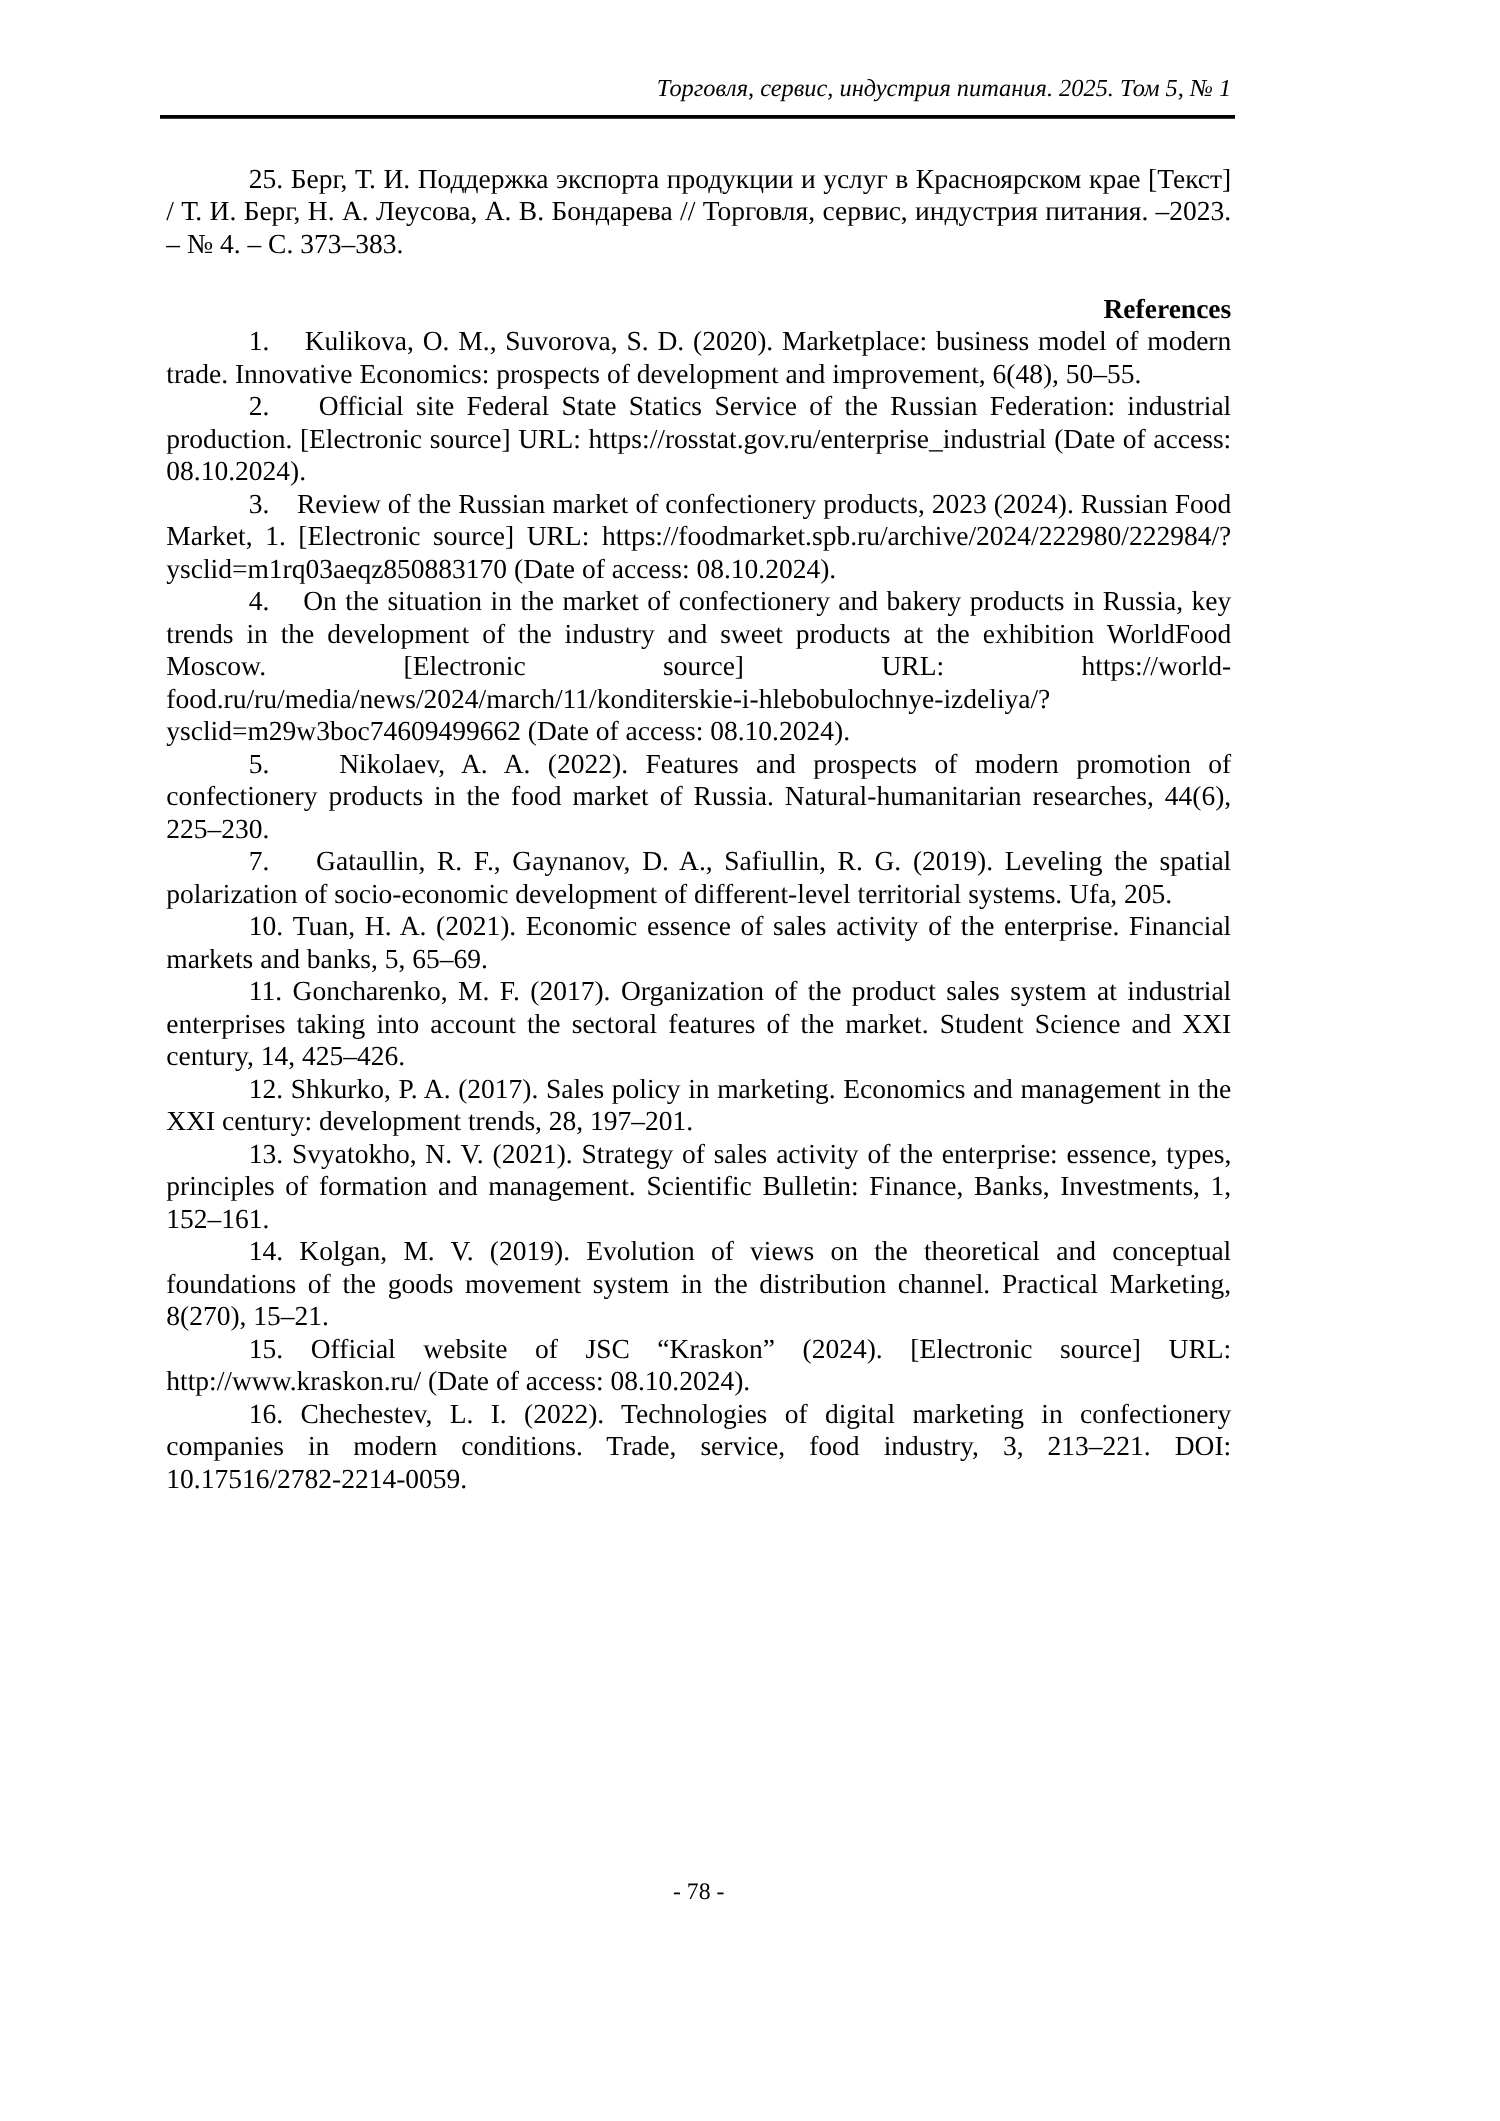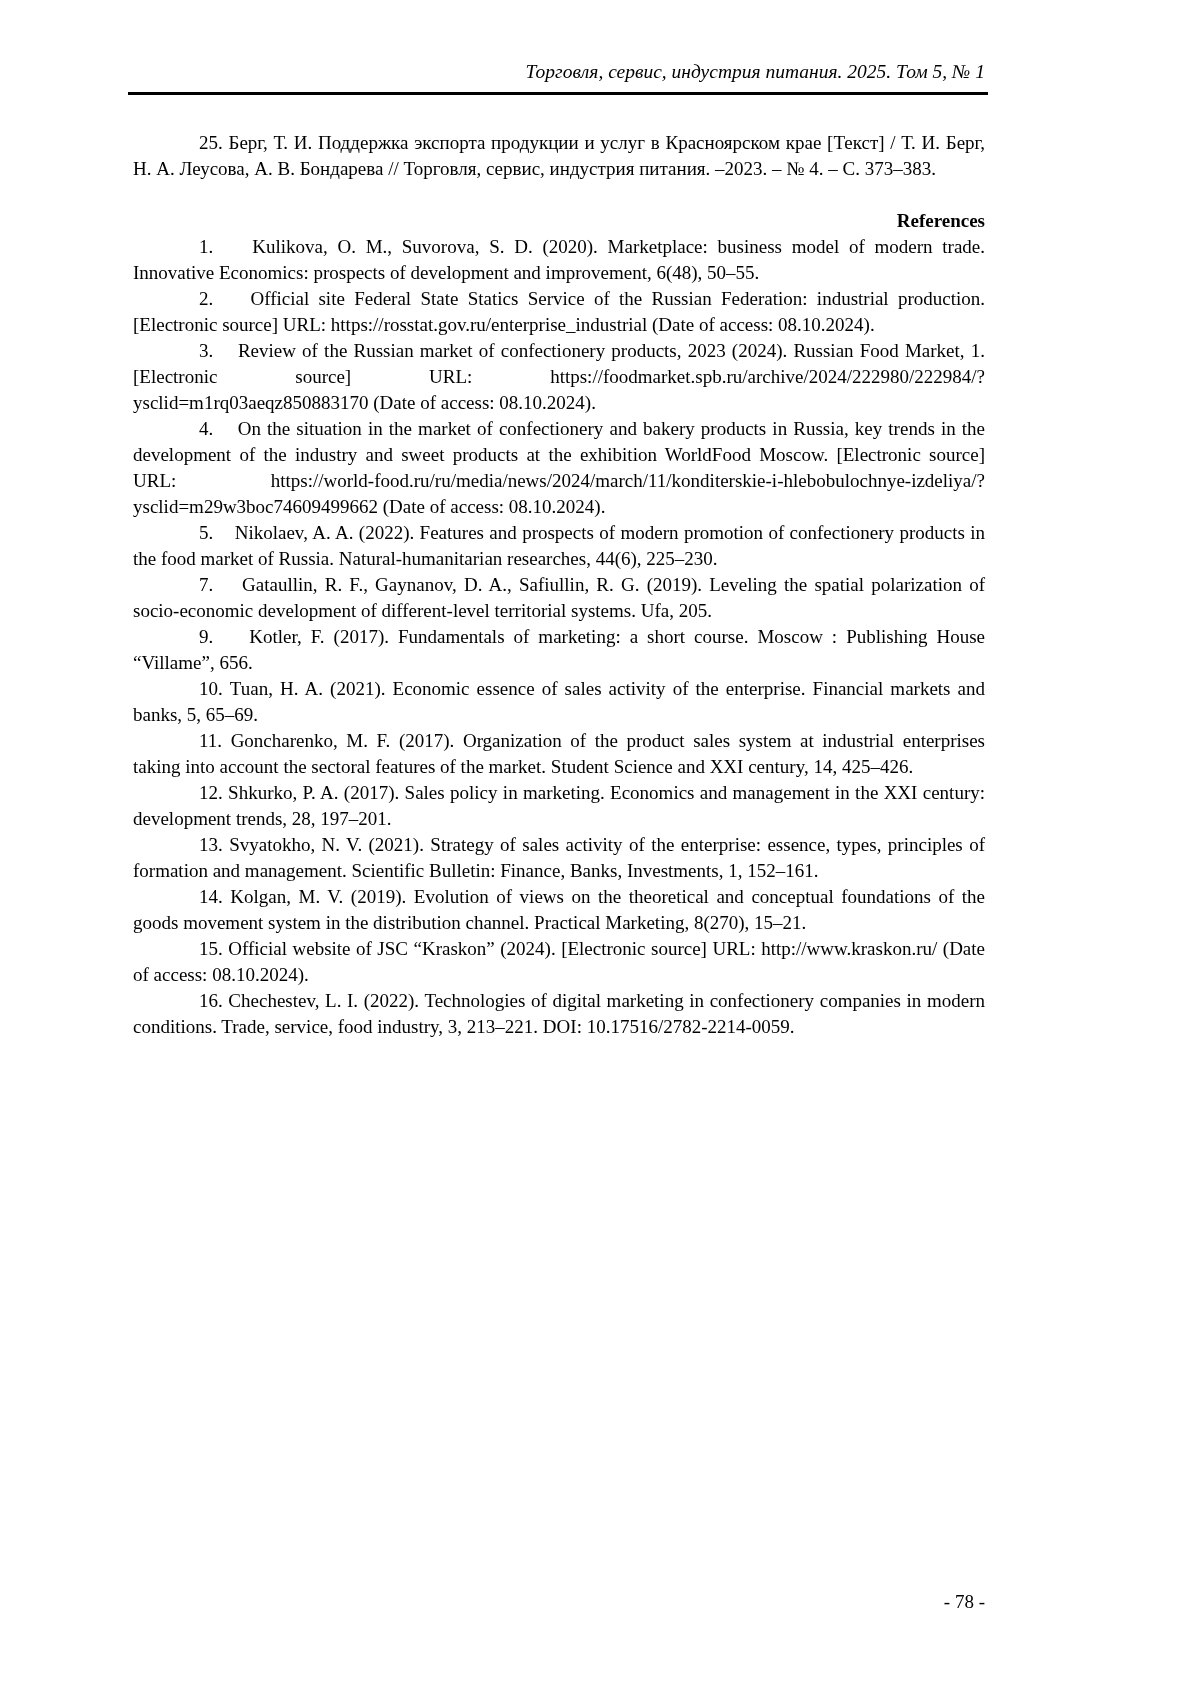--- a/index.html
+++ b/index.html
@@ -33,40 +33,40 @@
     left: 128px;
     width: 860px;
     height: 0;
     border-top: 3.5px solid #000000;
   }
   .content {
     position: absolute;
     top: 130px;
     left: 133px;
     width: 852px;
-    font-size: 19px;
+    font-size: 22px;
     line-height: 26px;
     text-align: justify;
   }
   .para {
     margin: 0;
     text-indent: 66px;
     overflow-wrap: break-word;
   }
   .references-heading {
     margin-top: 26px;
     font-weight: bold;
     text-align: right;
   }
   .footer {
     position: absolute;
-    top: 1590px;
+    top: 1502px;
     left: 133px;
     width: 852px;
-    text-align: right;
+    text-align: center;
     font-size: 19px;
     line-height: 24px;
   }
 </style>
 </head>
 <body>
 
 <div class="page">
 
   <div class="header-text">Торговля, сервис, индустрия питания. 2025. Том 5, № 1</div>
@@ -78,21 +78,20 @@
     <p class="para">25.&nbsp;Берг, Т.&nbsp;И. Поддержка экспорта продукции и услуг в Красноярском крае [Текст] / Т.&nbsp;И. Берг, Н.&nbsp;А. Леусова, А.&nbsp;В. Бондарева // Торговля, сервис, индустрия питания. –2023. – № 4. – С. 373–383.</p>
 
     <p class="para references-heading">References</p>
 
     <p class="para">1.&nbsp;&nbsp;&nbsp; Kulikova, O. M., Suvorova, S. D. (2020). Marketplace: business model of modern trade. Innovative Economics: prospects of development and improvement, 6(48), 50–55.</p>
     <p class="para">2.&nbsp;&nbsp;&nbsp; Official site Federal State Statics Service of the Russian Federation: industrial production. [Electronic source] URL: https://rosstat.gov.ru/enterprise_industrial (Date of access: 08.10.2024).</p>
     <p class="para">3.&nbsp;&nbsp;&nbsp; Review of the Russian market of confectionery products, 2023 (2024). Russian Food Market, 1. [Electronic source] URL: https://foodmarket.spb.ru/archive/2024/222980/222984/?ysclid=m1rq03aeqz850883170 (Date of access: 08.10.2024).</p>
     <p class="para">4.&nbsp;&nbsp;&nbsp; On the situation in the market of confectionery and bakery products in Russia, key trends in the development of the industry and sweet products at the exhibition WorldFood Moscow. [Electronic source] URL: https://world-food.ru/ru/media/news/2024/march/11/konditerskie-i-hlebobulochnye-izdeliya/?ysclid=m29w3boc74609499662 (Date of access: 08.10.2024).</p>
     <p class="para">5.&nbsp;&nbsp;&nbsp; Nikolaev, A. A. (2022). Features and prospects of modern promotion of confectionery products in the food market of Russia. Natural-humanitarian researches, 44(6), 225–230.</p>
     <p class="para">7.&nbsp;&nbsp;&nbsp; Gataullin, R. F., Gaynanov, D. A., Safiullin, R. G. (2019). Leveling the spatial polarization of socio-economic development of different-level territorial systems. Ufa, 205.</p>
-    <p class="para">9.&nbsp;&nbsp;&nbsp; Kotler, F. (2017). Fundamentals of marketing: a short course. Moscow : Publishing House “Villame”, 656.</p>
     <p class="para">10.&nbsp;Tuan, H. A. (2021). Economic essence of sales activity of the enterprise. Financial markets and banks, 5, 65–69.</p>
     <p class="para">11.&nbsp;Goncharenko, M. F. (2017). Organization of the product sales system at industrial enterprises taking into account the sectoral features of the market. Student Science and XXI century, 14, 425–426.</p>
     <p class="para">12.&nbsp;Shkurko, P. A. (2017). Sales policy in marketing. Economics and management in the XXI century: development trends, 28, 197–201.</p>
     <p class="para">13.&nbsp;Svyatokho, N. V. (2021). Strategy of sales activity of the enterprise: essence, types, principles of formation and management. Scientific Bulletin: Finance, Banks, Investments, 1, 152–161.</p>
     <p class="para">14.&nbsp;Kolgan, M. V. (2019). Evolution of views on the theoretical and conceptual foundations of the goods movement system in the distribution channel. Practical Marketing, 8(270), 15–21.</p>
     <p class="para">15.&nbsp;Official website of JSC “Kraskon” (2024). [Electronic source] URL: http://www.kraskon.ru/ (Date of access: 08.10.2024).</p>
     <p class="para">16.&nbsp;Chechestev, L. I. (2022). Technologies of digital marketing in confectionery companies in modern conditions. Trade, service, food industry, 3, 213–221. DOI: 10.17516/2782-2214-0059.</p>
 
   </div>
 

